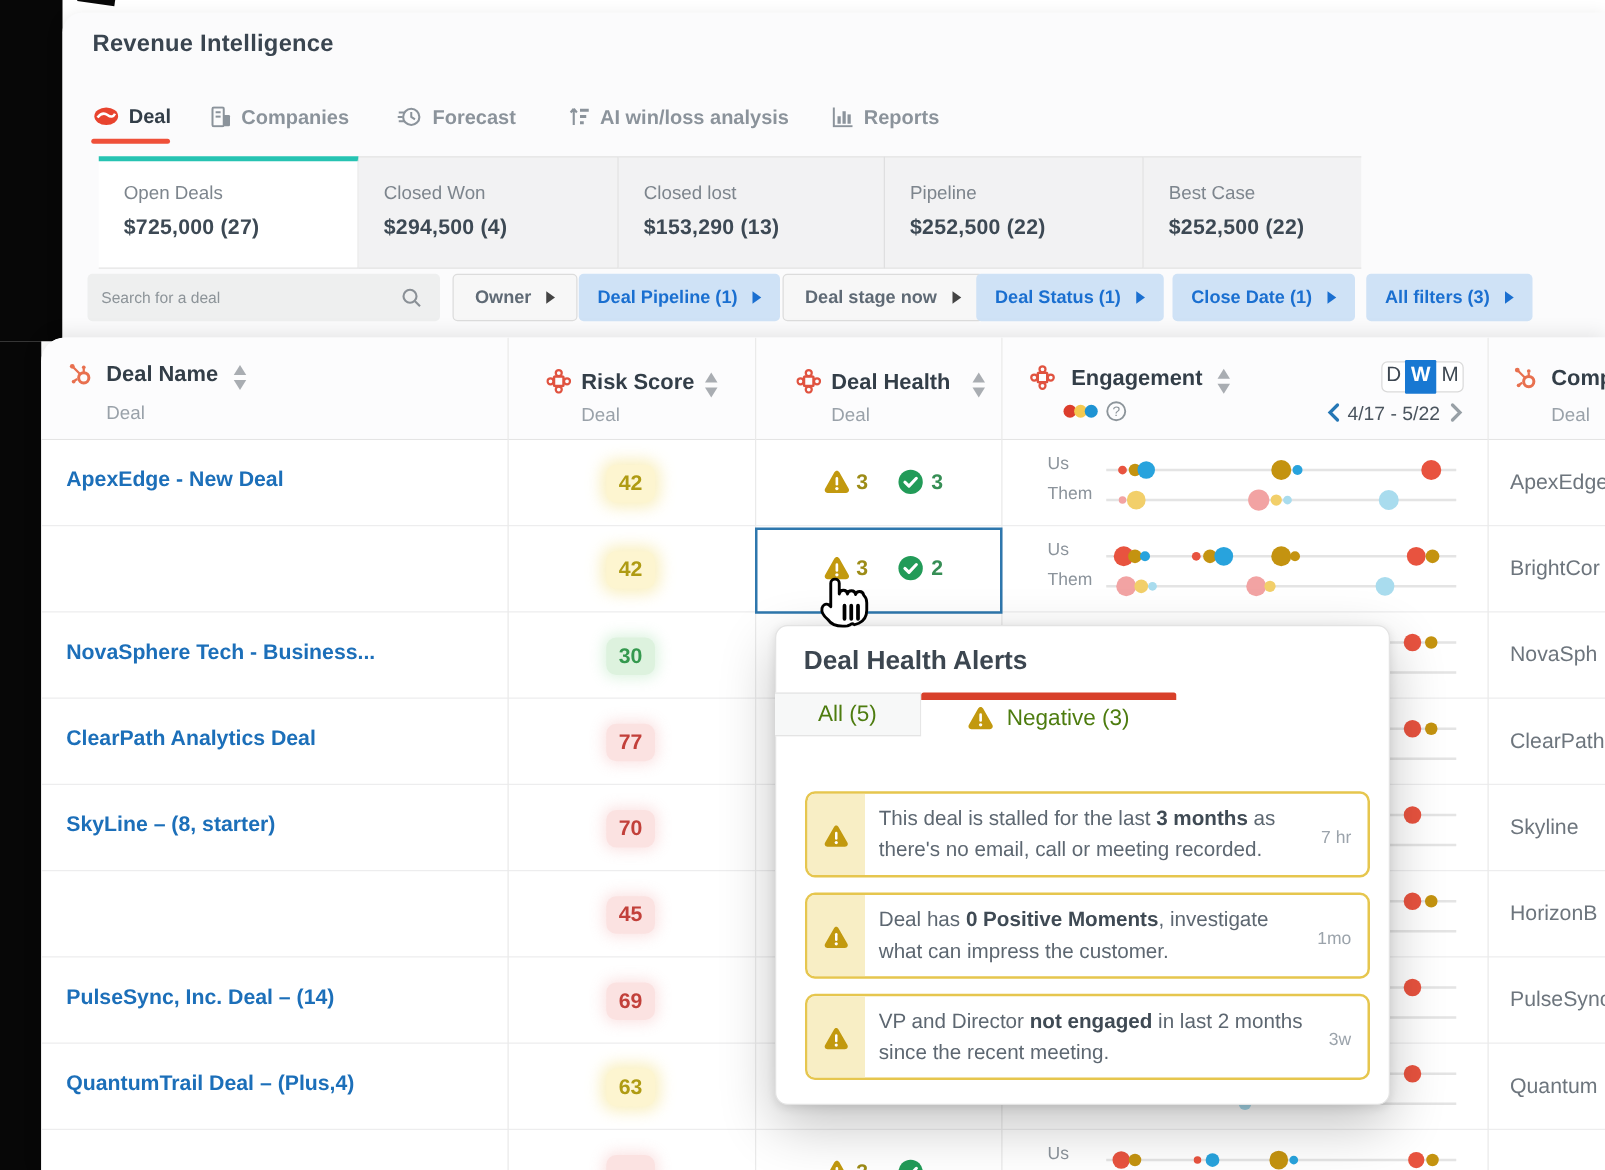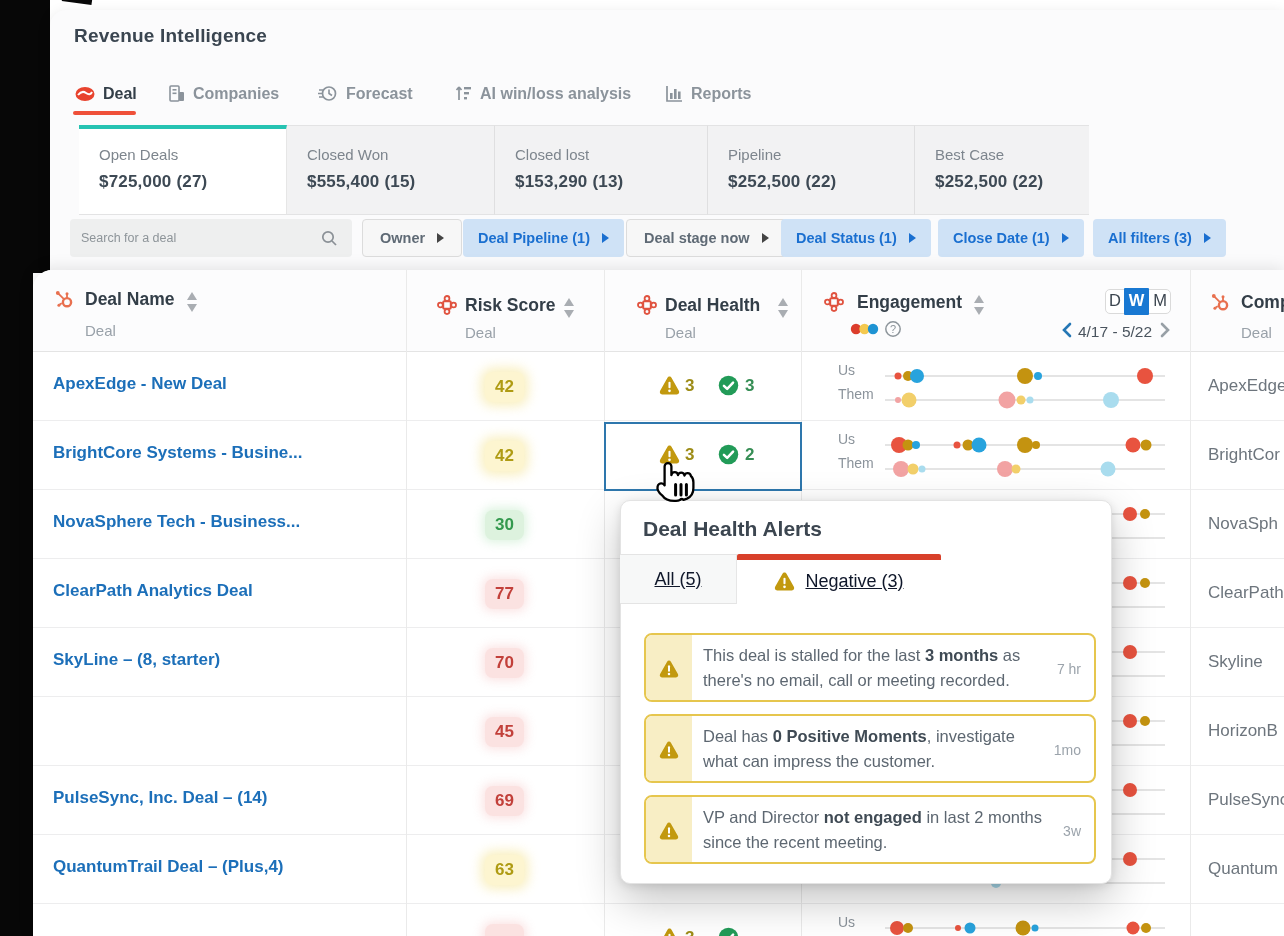--- a/index.html
+++ b/index.html
@@ -44,21 +44,21 @@
   .pill.g { background:#ddf2de; color:#34994e; box-shadow:0 0 10px 3px rgba(150,220,160,.30); }
   .pill.r { background:#fbe2e1; color:#c2403a; box-shadow:0 0 10px 3px rgba(242,170,170,.30); }
   .hcount { font-size:17px; font-weight:bold; }
   .usthem { position:absolute; left:805px; font-size:14px; color:#8b939b; line-height:24px;}
   .track { position:absolute; height:2px; background:#e4e4e4; left:852px; width:280px; }
   .cmp { position:absolute; left:1175px; font-size:17px; color:#6d757d; white-space:nowrap;}
   #popover { left:620px; top:500px; width:492px; height:384px; background:#fff; border-radius:10px;
      box-shadow:0 16px 44px rgba(0,0,0,0.24), 0 2px 8px rgba(0,0,0,0.10); z-index:50; border:1px solid #e3e3e3;}
   #popTitle { left:22px; top:16px; font-size:21px; font-weight:bold; color:#3c4650; position:absolute;}
   #tabBand { position:absolute; left:-1px; top:53px; width:492px; height:50px; }
-  .ptab { position:absolute; top:0; height:50px; background:#f7f8f8; border-top:1px solid #e4e4e4; border-bottom:1px solid #e4e4e4; display:flex; align-items:center; justify-content:center; font-size:18px; color:#0f172a;text-decoration:underline; }
+  .ptab { position:absolute; top:0; height:35px; background:#f7f8f8; border-top:1px solid #e4e4e4; border-bottom:1px solid #e4e4e4; display:flex; align-items:center; justify-content:center; font-size:18px; color:#4d7c0f; }
   #ptabAll { left:0; width:117px; border-right:1px solid #e6e6e6;}
   #ptabNeg { left:117px; width:204px; background:#fff; border-bottom:none; border-top:none; padding-top:5px;}
   #negBar { position:absolute; left:117px; top:0; z-index:5; width:204px; height:6px; background:#d8402a; border-radius:2px 2px 0 0;}
   #ptabPos { left:321px; width:171px; border-left:1px solid #e6e6e6;}
   .pi1 { position:relative; margin-right:10px; top:0; }
   .pi2 { position:relative; margin-right:10px; top:0; }
   .alertCard { position:absolute; left:23px; width:452px; height:69px; border:2px solid #e6c64e; border-radius:8px; background:#fff; overflow:hidden;}
   .aStrip { position:absolute; left:0; top:0; bottom:0; width:46px; background:#f8eec5;}
   .aStrip svg { position:absolute; left:13px; top:24px; }
   .aText { position:absolute; left:57px; top:8px; width:345px; font-size:16.5px; color:#5d6771; line-height:25px;}
@@ -104,21 +104,21 @@
         <rect x="12" y="6.5" width="2.6" height="7.5" fill="#8b939b"></rect>
       </svg>Reports</div>
 
   <div class="abs" id="sumStrip">
     <div class="sumCard active">
         <div class="sumLabel">Open Deals</div>
         <div class="sumVal">$725,000 (27)</div>
       </div>
     <div class="sumCard">
         <div class="sumLabel">Closed Won</div>
-        <div class="sumVal">$555,400 (15)</div>
+        <div class="sumVal">$294,500 (4)</div>
       </div>
     <div class="sumCard" style="width:213px">
         <div class="sumLabel">Closed lost</div>
         <div class="sumVal">$153,290 (13)</div>
       </div>
     <div class="sumCard" style="width:207px">
         <div class="sumLabel">Pipeline</div>
         <div class="sumVal">$252,500 (22)</div>
       </div>
     <div class="sumCard">
@@ -256,21 +256,20 @@
         <circle cx="267" cy="24" r="8" fill="#e8533f"></circle>
         <circle cx="20" cy="48" r="3" fill="#f2a3a3"></circle>
         <circle cx="31" cy="48" r="7.5" fill="#f2cf6a"></circle>
         <circle cx="129" cy="48" r="8.5" fill="#f2a3a3"></circle>
         <circle cx="143" cy="48" r="4.5" fill="#f2cf6a"></circle>
         <circle cx="152" cy="48" r="3.5" fill="#a9dcee"></circle>
         <circle cx="233" cy="48" r="8" fill="#a9dcee"></circle>
       </svg>
 <div class="cmp" style="top:106px">ApexEdge</div>
 <div class="row" style="top:151px">
-        <div class="dname">BrightCore Systems - Busine...</div>
         <div class="pill y">42</div>
       </div>
 <svg class="abs" style="left:626px;top:174px" width="21" height="21" viewBox="0 0 22 22">
 <path d="M11 1.6 C11.9 1.6 12.6 2.1 13.1 3 L20.8 16.6 C21.8 18.4 20.7 20.3 18.7 20.3 H3.3 C1.3 20.3 0.2 18.4 1.2 16.6 L8.9 3 C9.4 2.1 10.1 1.6 11 1.6 Z" fill="#c2990f"></path>
 <rect x="9.9" y="7" width="2.2" height="7" rx="1.1" fill="#fff"></rect>
 <circle cx="11" cy="16.6" r="1.4" fill="#fff"></circle>
 </svg>
 <div class="abs hcount" style="left:652px;top:175px;color:#9d8c17">3</div>
 <svg class="abs" style="left:685px;top:174px" width="21" height="21" viewBox="0 0 22 22">
 <circle cx="11" cy="11" r="10.2" fill="#229b58"></circle>

